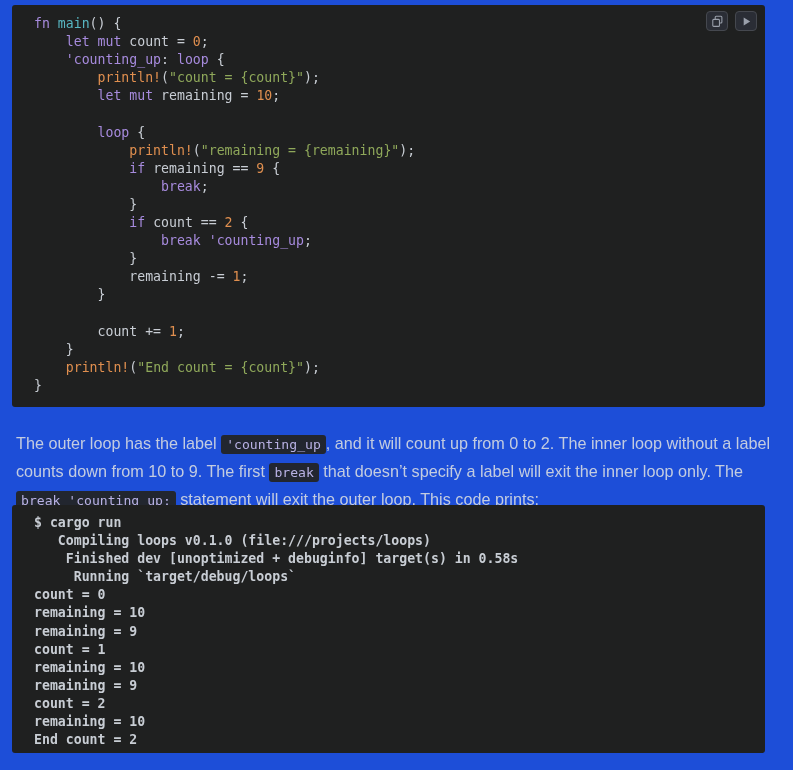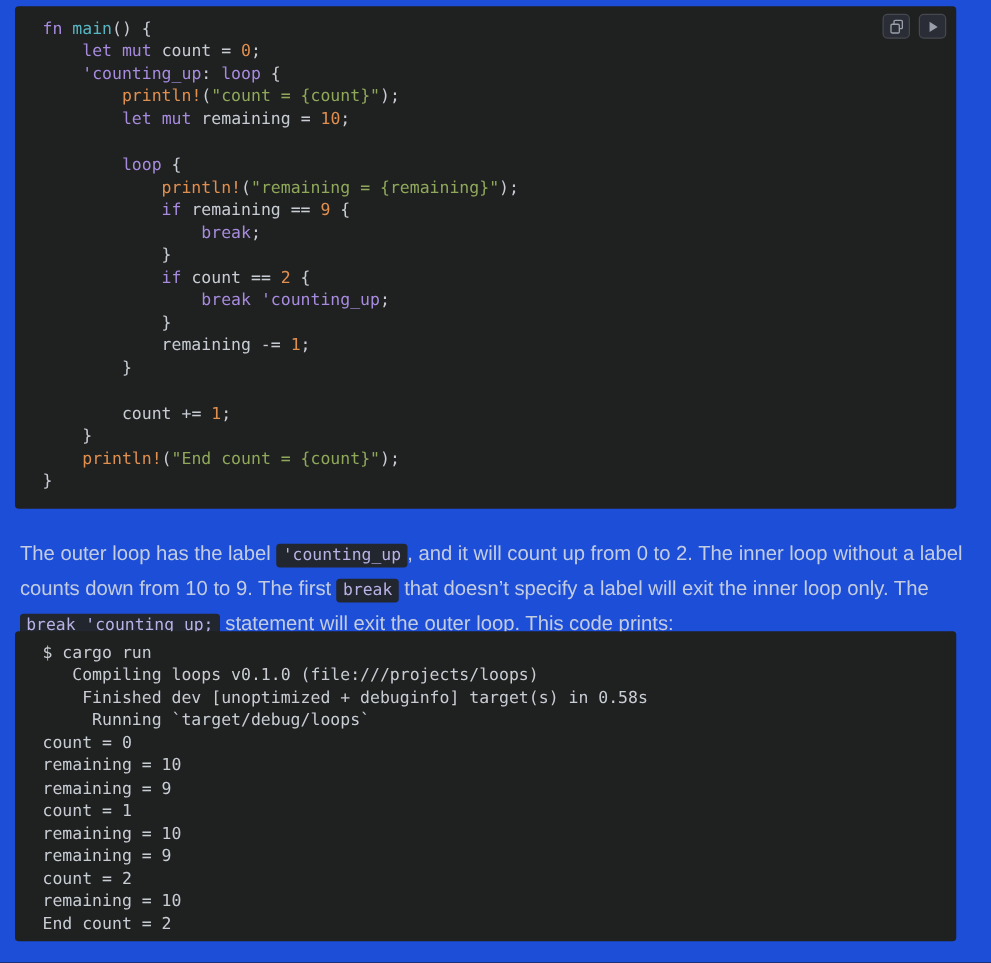--- a/index.html
+++ b/index.html
@@ -108,20 +108,21 @@
     overflow: hidden;
   }
   .term-pre {
     margin: 0;
     padding: 0 16px 0 22px;
     font-family: "DejaVu Sans Mono", "Liberation Mono", monospace;
     font-size: 13.2px;
     line-height: 18.1px;
     color: #c8cdd4;
     white-space: pre;
+    font-weight: bold;
   }
 </style>
 </head>
 <body>
 
 <div class="page">
 
   <div class="code-block">
 
     <div class="code-toolbar">

